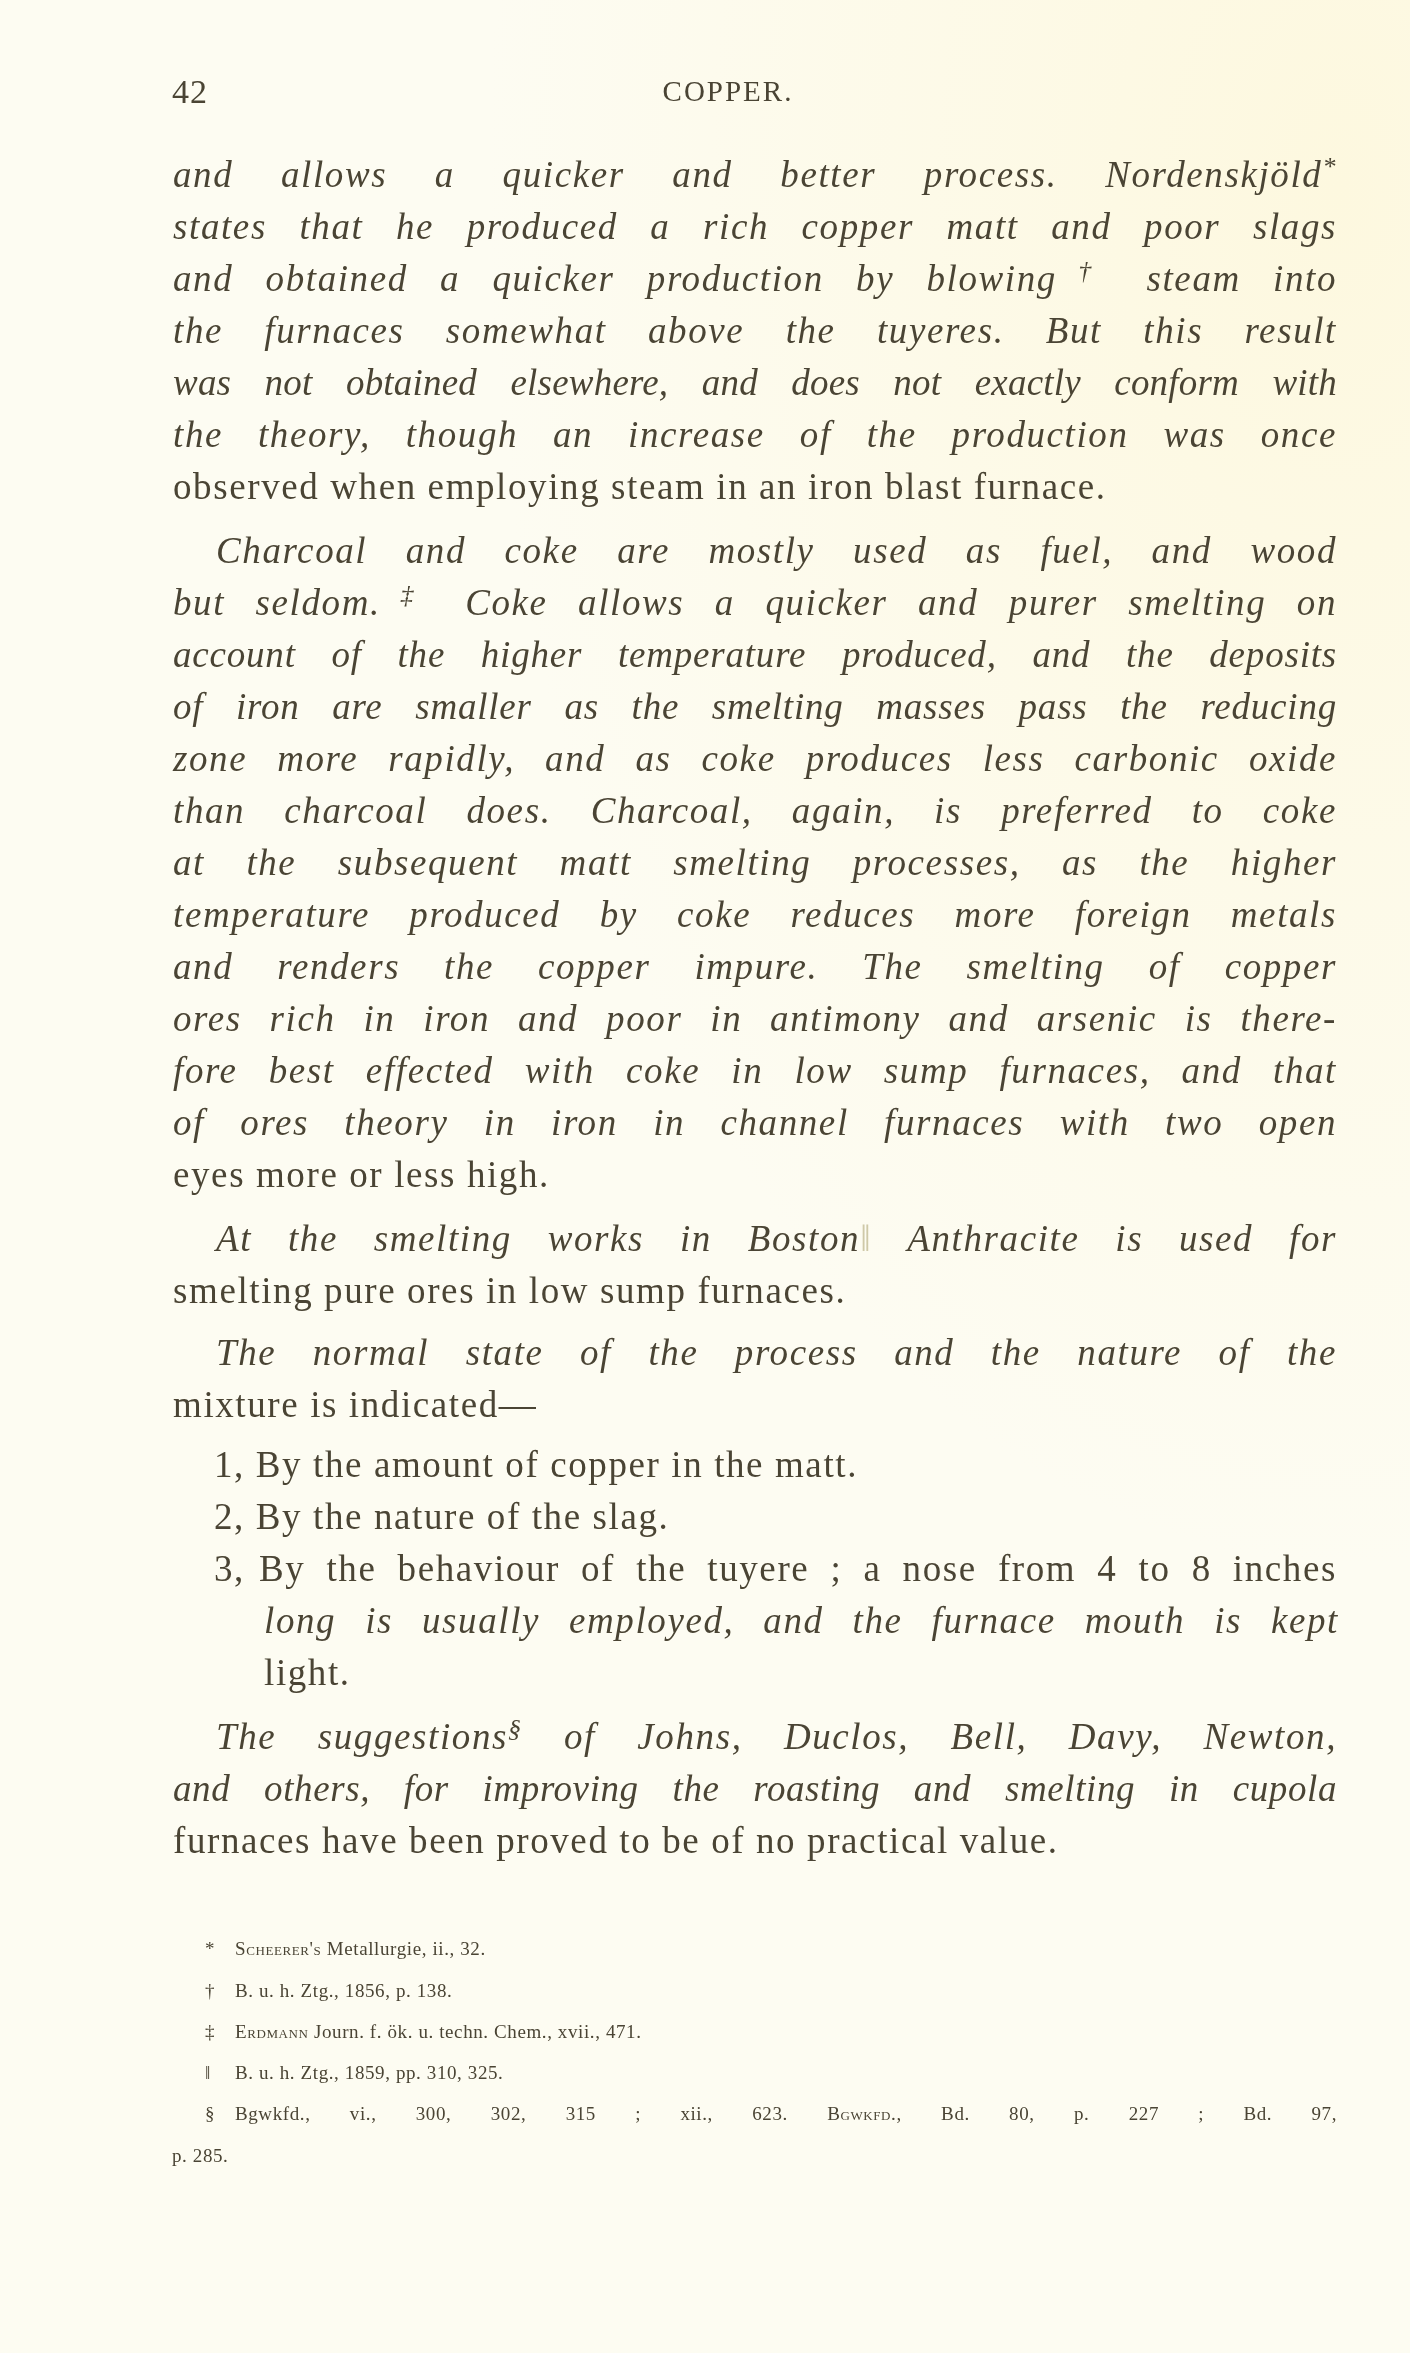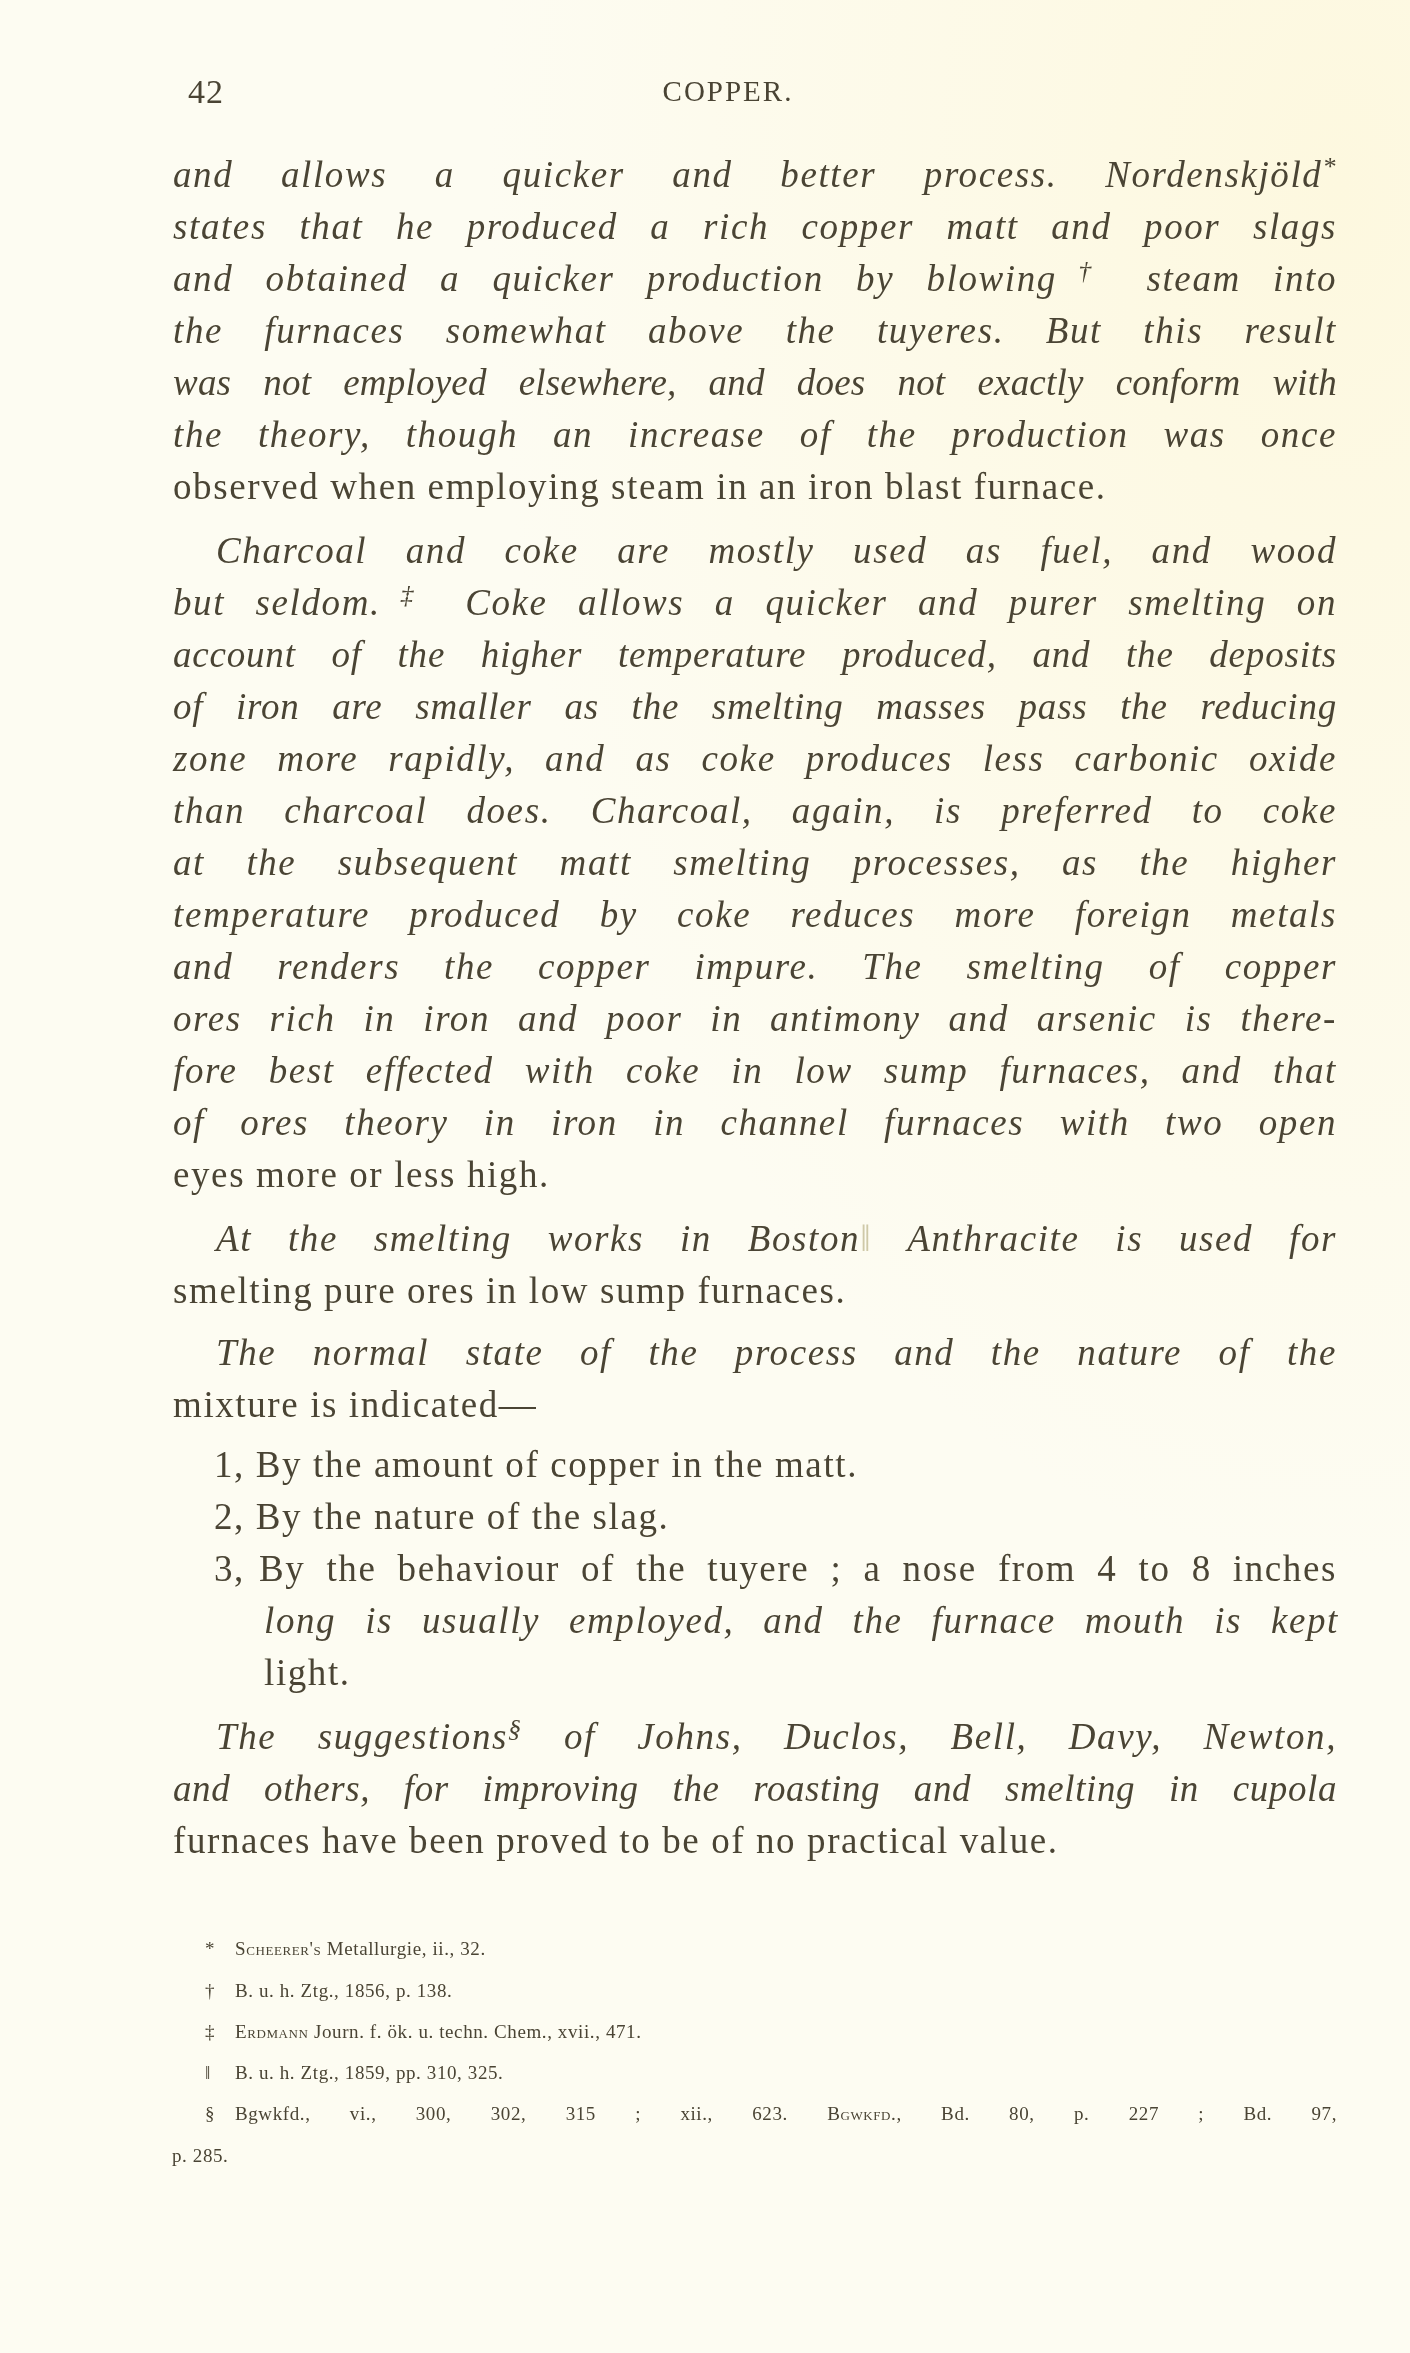--- a/index.html
+++ b/index.html
@@ -9,21 +9,21 @@
     position: relative; overflow: hidden;
     font-family: "Liberation Serif", "DejaVu Serif", serif;
     color: #4a4434;
   }
   .page-bg {
     position: absolute; inset: 0;
     background: radial-gradient(ellipse at 95% 8%, #fdf8df 0%, rgba(253,252,242,0) 45%);
   }
   .header-num {
     position: absolute; left: 172px; top: 72px;
-    font-size: 34px; line-height: 40px; letter-spacing: 1px; margin-left: 16px;
+    font-size: 34px; line-height: 40px; letter-spacing: 1px;
   }
   .header-title {
     position: absolute; left: 0; width: 1410px; top: 74px; text-align: center;
     font-size: 29px; line-height: 34px; letter-spacing: 2px; padding-left: 46px; box-sizing: border-box;
   }
   .line {
     position: absolute; left: 173px; width: 1164px;
     font-size: 37px; line-height: 52px; height: 52px;
     white-space: nowrap; overflow: visible;
     letter-spacing: 1.6px;
@@ -51,21 +51,21 @@
 <div class="page-bg"></div>
 
 <div class="header-num">42</div>
 <div class="header-title">COPPER.</div>
 
 <div>
   <div class="line full" style="top:149px"><span>and allows a quicker and better process. Nordenskjöld<span class="sup">*</span></span></div>
   <div class="line full" style="top:201px">states that he produced a rich copper matt and poor slags</div>
   <div class="line full" style="top:253px">and obtained a quicker production by blowing<span class="sup">†</span> steam into</div>
   <div class="line full" style="top:305px">the furnaces somewhat above the tuyeres. But this result</div>
-  <div class="line full" style="top:357px; letter-spacing:0.2px">was not employed elsewhere, and does not exactly conform with</div>
+  <div class="line full" style="top:357px; letter-spacing:0.2px">was not obtained elsewhere, and does not exactly conform with</div>
   <div class="line full" style="top:409px">the theory, though an increase of the production was once</div>
   <div class="line" style="top:461px">observed when employing steam in an iron blast furnace.</div>
 </div>
 
 <div>
   <div class="line full indent" style="top:525px">Charcoal and coke are mostly used as fuel, and wood</div>
   <div class="line full" style="top:577px">but seldom.<span class="sup">‡</span> Coke allows a quicker and purer smelting on</div>
   <div class="line full" style="top:629px; letter-spacing:0.8px">account of the higher temperature produced, and the deposits</div>
   <div class="line full" style="top:681px; letter-spacing:0.8px">of iron are smaller as the smelting masses pass the reducing</div>
   <div class="line full" style="top:733px">zone more rapidly, and as coke produces less carbonic oxide</div>

